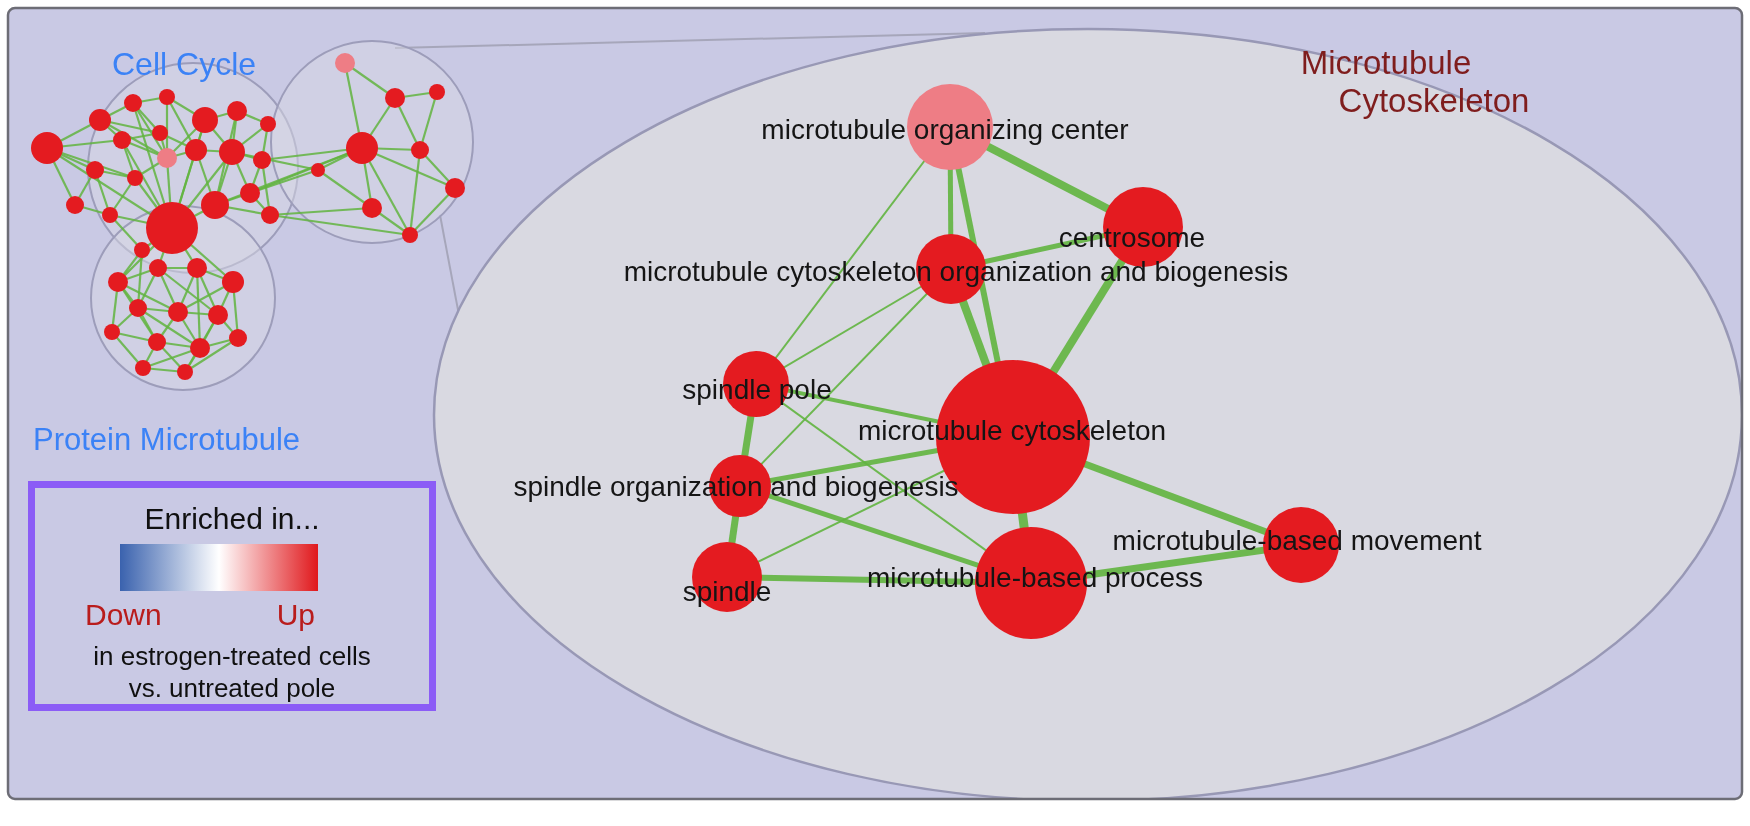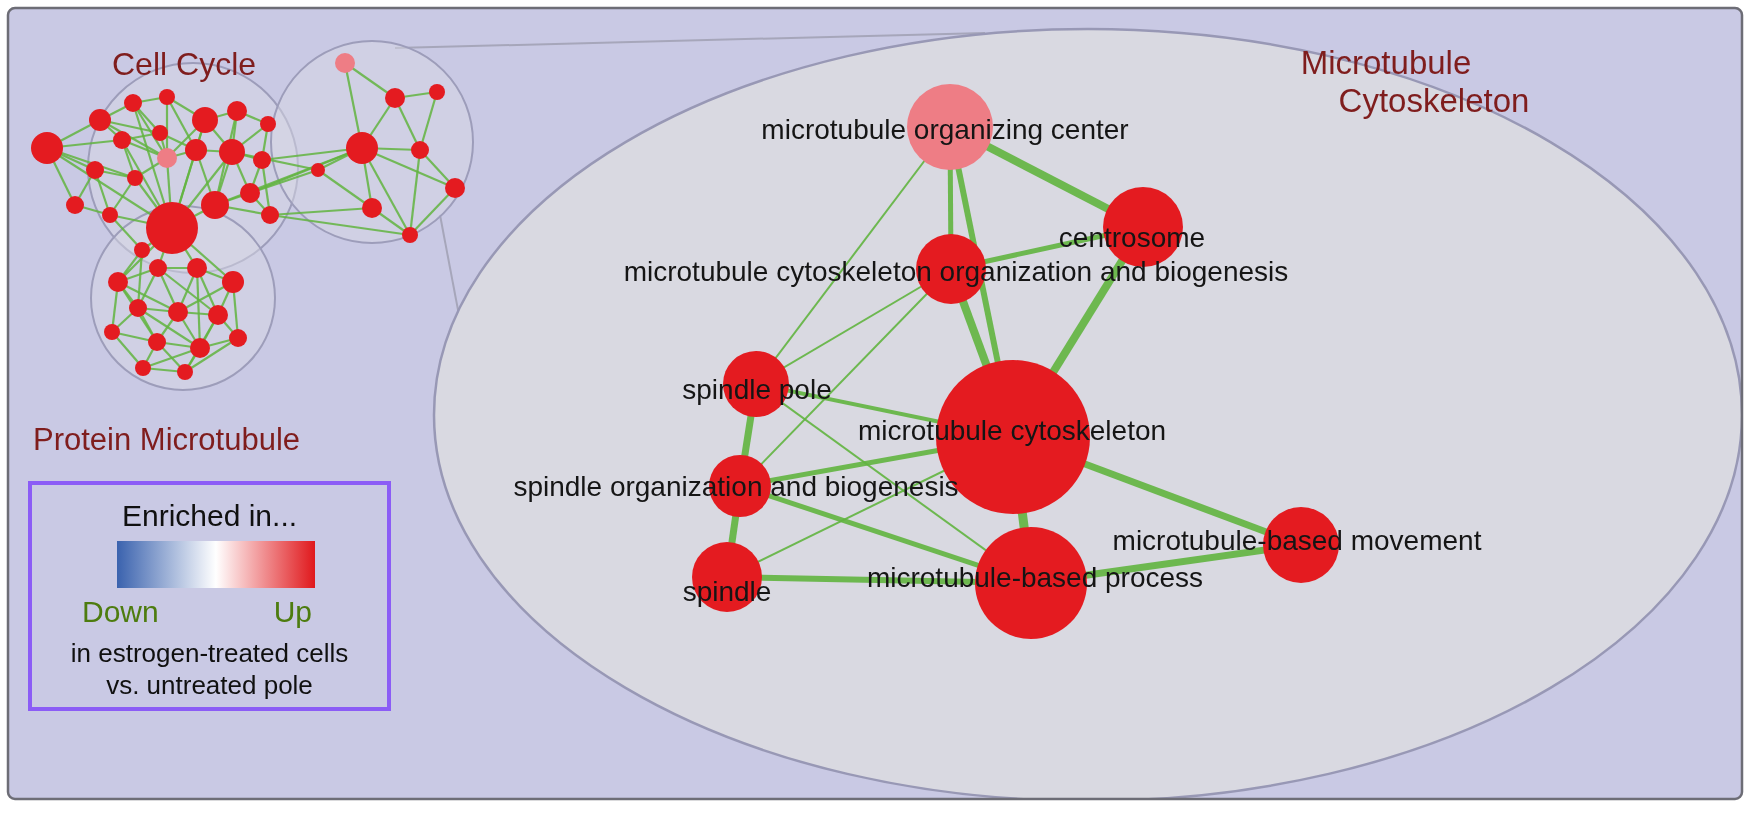--- a/index.html
+++ b/index.html
@@ -1,26 +1,26 @@
 <!DOCTYPE html>
 <html><head>
 <meta charset="utf-8">
 <style>
   * { margin:0; padding:0; box-sizing:border-box; }
   html,body { width:1750px; height:826px; background:#ffffff; font-family:"Liberation Sans", sans-serif; overflow:hidden; }
   .canvas { position:absolute; left:0; top:0; width:1750px; height:826px; }
   svg { position:absolute; left:0; top:0; }
   .lbl { position:absolute; white-space:nowrap; line-height:1.05; }
-  .gray { color:#7f1d1d; }
+  .gray { color:#3b82f6; }
   .black { color:#7f1d1d; }
   .center { transform:translateX(-50%); }
-  .legend { position:absolute; left:28px; top:481px; width:363px; height:230px; border:4px solid #8b5cf6; }
+  .legend { position:absolute; left:28px; top:481px; width:408px; height:230px; border:7px solid #8b5cf6; }
   .legend-title { position:absolute; top:14px; width:100%; text-align:center; font-size:30px; color:#101010; }
   .legend-gradient { position:absolute; left:85px; top:56px; width:198px; height:47px; background:linear-gradient(to right,#3a62ae,#ffffff,#e0181c); }
-  .legend-row { position:absolute; left:50px; top:110px; width:230px; display:flex; justify-content:space-between; font-size:30px; color:#4d7c0f; }
+  .legend-row { position:absolute; left:50px; top:110px; width:230px; display:flex; justify-content:space-between; font-size:30px; color:#b91c1c; }
   .legend-cap { position:absolute; width:100%; text-align:center; font-size:26px; color:#101010; }
   .cap1 { top:153px; }
   .cap2 { top:185px; }
 </style>
 </head>
 <body>
 
 <div class="canvas">
 
   <svg width="1750" height="826" viewBox="0 0 1750 826">

